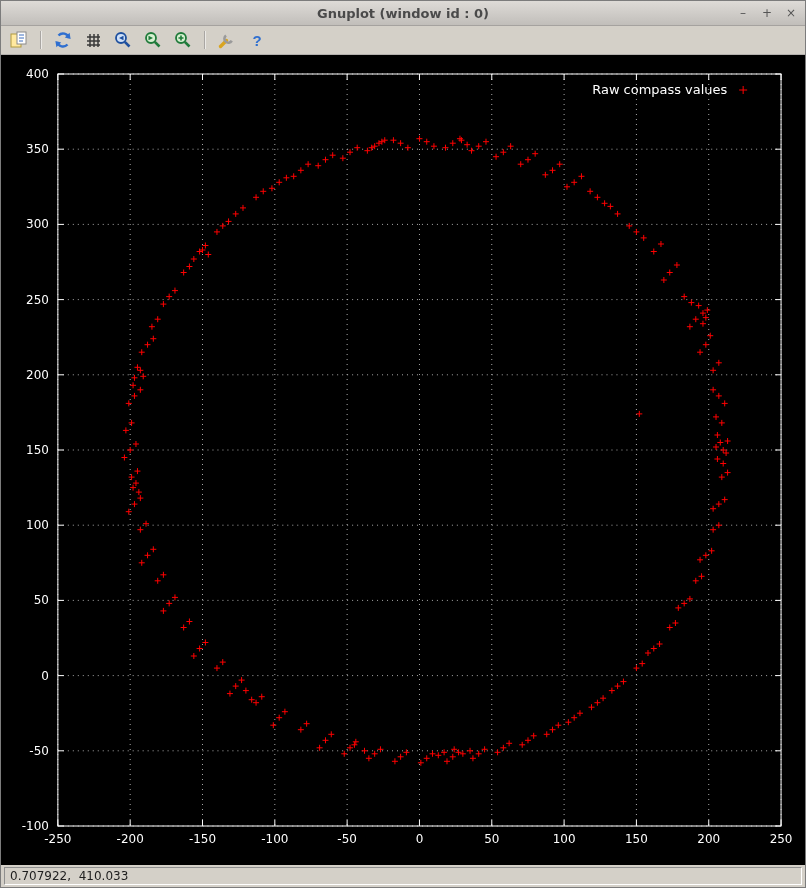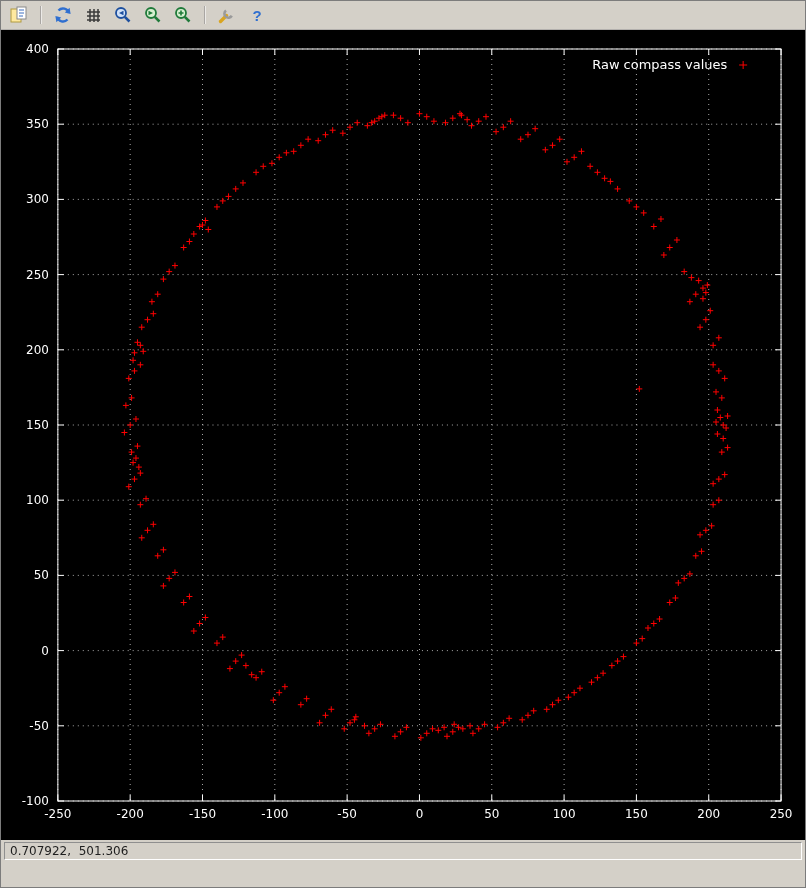--- a/index.html
+++ b/index.html
@@ -38,20 +38,28 @@
     flex:1;height:18px;box-sizing:border-box;line-height:16px;
     border:1px solid;border-color:#8f8f8f #ffffff #ffffff #8f8f8f;
     font-size:12px;color:#1e1e1e;padding:0 5px;white-space:pre;
   }
 </style>
 </head>
 <body>
 
 <div class="window">
 
+  <div class="titlebar">
+    <span class="title">Gnuplot (window id : 0)</span>
+    <span class="win-controls">
+      <span class="winbtn">–</span>
+      <span class="winbtn">+</span>
+      <span class="winbtn">×</span>
+    </span>
+  </div>
 
   <div class="toolbar">
     <button class="tbtn">
       <svg width="20" height="20">
         <rect x="2" y="4" width="10" height="13" fill="#ffe9a0" stroke="#b09a40"></rect>
         <rect x="8" y="2" width="9" height="12" fill="#ffffff" stroke="#8a8a8a"></rect>
         <path d="M10 5 H15 M10 8 H15 M10 11 H14" stroke="#3c6fc0" stroke-width="1"></path>
       </svg>
     </button>
     <span class="sep"></span>
@@ -193,16 +201,16 @@
         <text x="48" y="98.2" text-anchor="end" fill="#ffffff" font-size="12">350</text>
         <text x="48" y="23" text-anchor="end" fill="#ffffff" font-size="12">400</text>
         <rect x="57" y="19" width="725" height="752" fill="none" stroke="#fff" stroke-width="1"></rect>
         <path d="M721.0 395.0h6M724.0 392.0v6M715.2 404.0h6M718.2 401.0v6M725.4 386.0h6M728.4 383.0v6M719.6 367.9h6M722.6 364.9v6M713.8 361.9h6M716.8 358.9v6M716.6 340.9h6M719.6 337.9v6M722.5 348.4h6M725.5 345.4v6M710.9 334.8h6M713.9 331.8v6M710.9 315.3h6M713.9 312.3v6M716.6 307.8h6M719.6 304.8v6M703.6 289.7h6M706.6 286.7v6M697.8 297.2h6M700.8 294.2v6M708.0 280.7h6M711.0 277.7v6M693.5 264.2h6M696.5 261.2v6M700.7 258.1h6M703.7 255.1v6M687.6 271.7h6M690.6 268.7v6M681.9 241.6h6M684.9 238.6v6M689.1 247.6h6M692.1 244.6v6M667.4 217.5h6M670.4 214.5v6M674.6 210.0h6M677.6 207.0v6M661.5 225.0h6M664.5 222.0v6M651.4 196.5h6M654.4 193.5v6M658.6 189.0h6M661.6 186.0v6M634.0 176.9h6M637.0 173.9v6M626.8 170.9h6M629.8 167.9v6M641.3 182.9h6M644.3 179.9v6M615.1 158.9h6M618.1 155.9v6M607.9 151.4h6M610.9 148.4v6M594.9 142.3h6M597.9 139.3v6M602.1 148.3h6M605.1 145.3v6M587.6 136.3h6M590.6 133.3v6M571.6 127.3h6M574.6 124.3v6M578.9 121.3h6M581.9 118.3v6M564.4 131.8h6M567.4 128.8v6M549.9 115.3h6M552.9 112.3v6M557.1 109.2h6M560.1 106.2v6M542.7 119.8h6M545.7 116.8v6M525.3 104.7h6M528.3 101.7v6M532.5 98.7h6M535.5 95.7v6M518.0 109.2h6M521.0 106.2v6M500.6 97.2h6M503.6 94.2v6M507.9 91.2h6M510.9 88.2v6M493.3 101.7h6M496.3 98.7v6M475.9 91.2h6M478.9 88.2v6M483.2 86.7h6M486.2 83.7v6M468.7 95.7h6M471.7 92.7v6M449.9 88.2h6M452.9 85.2v6M457.1 83.7h6M460.1 80.7v6M442.6 92.7h6M445.6 89.7v6M423.8 86.7h6M426.8 83.7v6M431.0 91.2h6M434.0 88.2v6M416.5 83.7h6M419.5 80.7v6M397.6 88.2h6M400.6 85.2v6M404.9 92.7h6M407.9 89.7v6M390.4 85.2h6M393.4 82.2v6M371.6 91.2h6M374.6 88.2v6M378.8 86.7h6M381.8 83.7v6M364.3 95.7h6M367.3 92.7v6M346.9 97.2h6M349.9 94.2v6M354.1 92.7h6M357.1 89.7v6M339.7 103.2h6M342.7 100.2v6M322.3 104.7h6M325.3 101.7v6M329.5 100.2h6M332.5 97.2v6M315.0 110.7h6M318.0 107.7v6M297.6 115.3h6M300.6 112.3v6M304.9 109.2h6M307.9 106.2v6M290.4 121.3h6M293.4 118.3v6M275.9 127.3h6M278.9 124.3v6M283.1 122.8h6M286.1 119.8v6M268.6 133.3h6M271.6 130.3v6M252.7 142.3h6M255.7 139.3v6M259.9 136.3h6M262.9 133.3v6M232.3 158.9h6M235.3 155.9v6M239.6 152.9h6M242.6 149.9v6M225.1 166.4h6M228.1 163.4v6M213.5 176.9h6M216.5 173.9v6M219.3 170.9h6M222.3 167.9v6M196.1 196.5h6M199.1 193.5v6M201.9 190.5h6M204.9 187.5v6M190.3 204.0h6M193.3 201.0v6M180.1 217.5h6M183.1 214.5v6M185.9 211.5h6M188.9 208.5v6M165.6 241.6h6M168.6 238.6v6M171.4 235.6h6M174.4 232.6v6M159.8 249.1h6M162.8 246.1v6M154.1 264.2h6M157.1 261.2v6M148.3 271.7h6M151.3 268.7v6M143.9 289.7h6M146.9 286.7v6M149.7 283.7h6M152.7 280.7v6M138.1 297.2h6M141.1 294.2v6M136.7 315.3h6M139.7 312.3v6M130.8 322.8h6M133.8 319.8v6M130.8 340.9h6M133.8 337.9v6M136.7 334.8h6M139.7 331.8v6M125.1 348.4h6M128.1 345.4v6M127.9 367.9h6M130.9 364.9v6M122.2 375.4h6M125.2 372.4v6M126.5 395.0h6M129.5 392.0v6M132.3 389.0h6M135.3 386.0v6M120.7 402.5h6M123.7 399.5v6M127.9 422.1h6M130.9 419.1v6M133.8 416.1h6M136.8 413.1v6M130.8 449.1h6M133.8 446.1v6M125.1 456.7h6M128.1 453.7v6M136.7 443.1h6M139.7 440.1v6M136.7 474.7h6M139.7 471.7v6M142.4 468.7h6M145.4 465.7v6M143.9 500.3h6M146.9 497.3v6M138.1 507.8h6M141.1 504.8v6M149.7 494.3h6M152.7 491.3v6M154.1 525.8h6M157.1 522.8v6M159.8 519.8h6M162.8 516.8v6M165.6 548.4h6M168.6 545.4v6M159.8 555.9h6M162.8 552.9v6M171.4 542.4h6M174.4 539.4v6M180.1 572.5h6M183.1 569.5v6M185.9 566.5h6M188.9 563.5v6M196.1 593.5h6M199.1 590.5v6M190.3 601.0h6M193.3 598.0v6M201.9 587.5h6M204.9 584.5v6M213.5 613.1h6M216.5 610.1v6M219.3 607.1h6M222.3 604.1v6M232.3 631.1h6M235.3 628.1v6M226.5 638.6h6M229.5 635.6v6M238.2 625.1h6M241.2 622.1v6M252.7 647.7h6M255.7 644.7v6M258.4 641.7h6M261.4 638.7v6M275.9 662.7h6M278.9 659.7v6M270.0 670.2h6M273.0 667.2v6M281.6 656.7h6M284.6 653.7v6M297.6 674.7h6M300.6 671.7v6M303.4 668.7h6M306.4 665.7v6M322.3 685.3h6M325.3 682.3v6M316.4 692.8h6M319.4 689.8v6M328.1 679.3h6M331.1 676.3v6M346.9 692.8h6M349.9 689.8v6M352.7 686.8h6M355.7 683.8v6M341.1 698.8h6M344.1 695.8v6M371.6 698.8h6M374.6 695.8v6M377.4 694.3h6M380.4 691.3v6M365.8 703.3h6M368.8 700.3v6M397.6 701.8h6M400.6 698.8v6M403.4 697.3h6M406.4 694.3v6M391.9 706.3h6M394.9 703.3v6M423.8 703.3h6M426.8 700.3v6M429.6 698.8h6M432.6 695.8v6M417.9 707.8h6M420.9 704.8v6M449.9 701.8h6M452.9 698.8v6M455.7 697.3h6M458.7 694.3v6M444.1 706.3h6M447.1 703.3v6M475.9 698.8h6M478.9 695.8v6M481.8 694.3h6M484.8 691.3v6M470.1 703.3h6M473.1 700.3v6M500.6 692.8h6M503.6 689.8v6M506.4 688.3h6M509.4 685.3v6M494.8 697.3h6M497.8 694.3v6M525.3 685.3h6M528.3 682.3v6M531.0 680.8h6M534.0 677.8v6M519.5 689.8h6M522.5 686.8v6M549.9 674.7h6M552.9 671.7v6M555.7 670.2h6M558.7 667.2v6M544.1 679.3h6M547.1 676.3v6M571.6 662.7h6M574.6 659.7v6M577.4 658.2h6M580.4 655.2v6M565.8 667.2h6M568.8 664.2v6M594.9 647.7h6M597.9 644.7v6M600.6 643.2h6M603.6 640.2v6M589.0 652.2h6M592.0 649.2v6M615.1 631.1h6M618.1 628.1v6M621.0 626.6h6M624.0 623.6v6M609.4 635.6h6M612.4 632.6v6M634.0 613.1h6M637.0 610.1v6M639.8 608.6h6M642.8 605.6v6M651.4 593.5h6M654.4 590.5v6M657.2 589.0h6M660.2 586.0v6M645.6 598.0h6M648.6 595.0v6M667.4 572.5h6M670.4 569.5v6M673.1 568.0h6M676.1 565.0v6M681.9 548.4h6M684.9 545.4v6M687.6 543.9h6M690.6 540.9v6M676.0 552.9h6M679.0 549.9v6M693.5 525.8h6M696.5 522.8v6M699.3 521.3h6M702.3 518.3v6M703.6 500.3h6M706.6 497.3v6M709.4 495.8h6M712.4 492.8v6M697.8 504.8h6M700.8 501.8v6M710.9 474.7h6M713.9 471.7v6M716.6 470.2h6M719.6 467.2v6M716.6 449.1h6M719.6 446.1v6M722.5 444.6h6M725.5 441.6v6M710.9 453.7h6M713.9 450.7v6M719.6 422.1h6M722.6 419.1v6M725.4 417.6h6M728.4 414.6v6M718.1 387.5h6M721.1 384.5v6M723.9 398.0h6M726.9 395.0v6M715.2 380.0h6M718.2 377.0v6M721.0 408.5h6M724.0 405.5v6M713.8 392.0h6M716.8 389.0v6M700.7 268.7h6M703.7 265.7v6M705.1 255.1h6M708.1 252.1v6M696.4 250.6h6M699.4 247.6v6M703.6 262.6h6M706.6 259.6v6M375.9 88.2h6M378.9 85.2v6M368.6 92.7h6M371.6 89.7v6M381.7 85.2h6M384.7 82.2v6M464.3 89.7h6M467.3 86.7v6M458.6 85.2h6M461.6 82.2v6M441.2 697.3h6M444.2 694.3v6M451.3 694.3h6M454.3 691.3v6M435.4 700.3h6M438.4 697.3v6M460.0 698.8h6M463.0 695.8v6M467.2 695.8h6M470.2 692.8v6M361.4 695.8h6M364.4 692.8v6M351.3 689.8h6M354.3 686.8v6M132.3 428.1h6M135.3 425.1v6M135.2 437.1h6M138.2 434.1v6M129.4 432.6h6M132.4 429.6v6M133.8 312.3h6M136.8 309.3v6M139.6 321.3h6M142.6 318.3v6M129.4 330.3h6M132.4 327.3v6M636.9 358.9h6M639.9 355.9v6M242.5 635.6h6M245.5 632.6v6M248.3 644.7h6M251.3 641.7v6M199.0 195.0h6M202.0 192.0v6M204.8 199.5h6M207.8 196.5v6" stroke="#ff0000" stroke-width="1" fill="none"></path>
         <text x="728" y="39" text-anchor="end" fill="#ffffff" font-size="13">Raw compass values</text>
         <path d="M740 35h8M744 31v8" stroke="#ff0000" stroke-width="1" fill="none"></path>
       </svg>
   </div>
 
   <div class="statusbar">
-    <span class="status-field">0.707922,  501.306</span>
+    <span class="status-field">0.707922,  410.033</span>
   </div>
 
 </div>
 
 </body></html>

